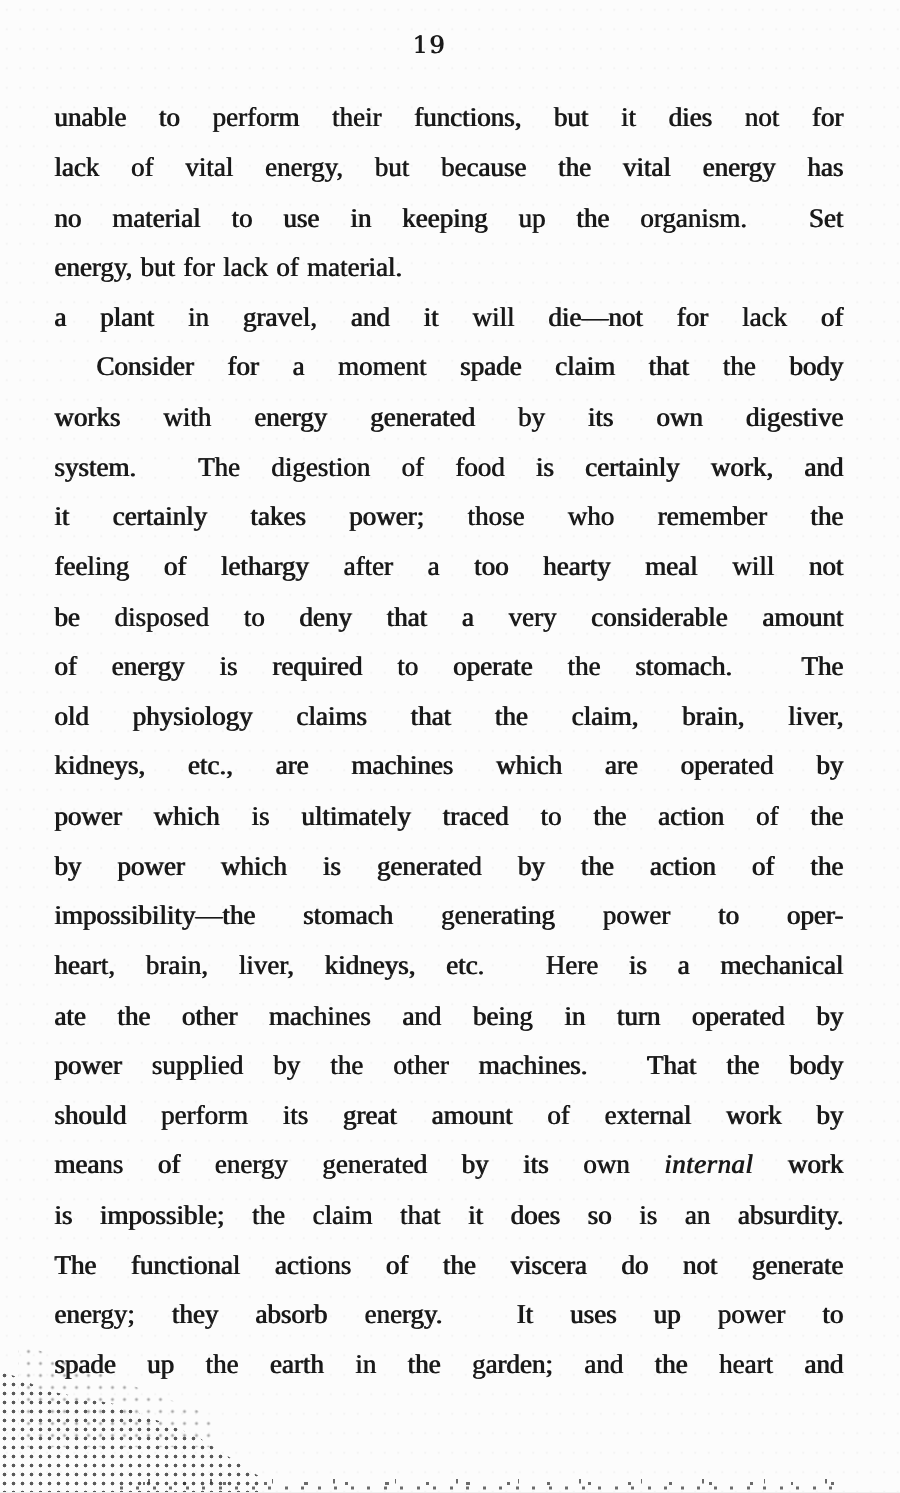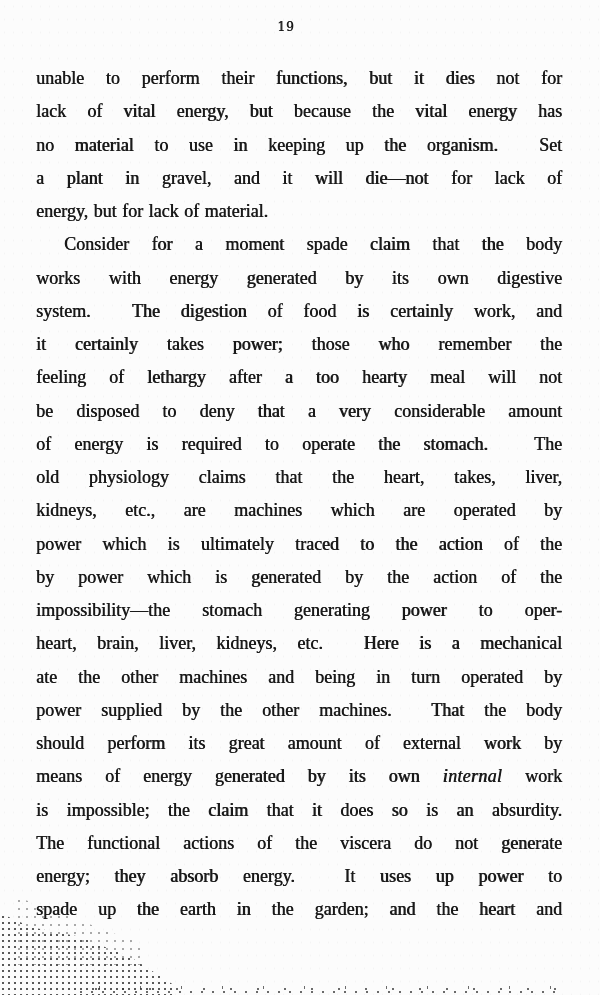--- a/index.html
+++ b/index.html
@@ -22,21 +22,21 @@
     overflow: hidden;
     font-family: "DejaVu Serif", serif;
     color: var(--ink);
   }
   .page-number {
     position: absolute;
     top: 20px;
     left: 0;
     right: 28px;
     text-align: center;
-    font-size: 12px;
+    font-size: 16px;
     letter-spacing: 1px;
     text-shadow: 0.6px 0 0 currentColor;
   }
   .text-block {
     position: absolute;
     left: 36px;
     top: 62px;
     width: 526px;
     font-size: 18px;
     line-height: 33.25px;
@@ -100,32 +100,32 @@
 <body>
 
 <div class="page">
   <div class="page-number">19</div>
 
   <div class="text-block">
       <div class="paragraph">
         <div class="line">unable to perform their functions, but it dies not for</div>
         <div class="line">lack of vital energy, but because the vital energy has</div>
         <div class="line">no material to use in keeping up the organism.&nbsp; Set</div>
+        <div class="line end">energy, but for lack of material.</div>
         <div class="line">a plant in gravel, and it will die—not for lack of</div>
-        <div class="line end">energy, but for lack of material.</div>
       </div>
       <div class="paragraph">
         <div class="line indent">Consider for a moment spade claim that the body</div>
         <div class="line">works with energy generated by its own digestive</div>
         <div class="line">system.&nbsp; The digestion of food is certainly work, and</div>
         <div class="line">it certainly takes power; those who remember the</div>
         <div class="line">feeling of lethargy after a too hearty meal will not</div>
         <div class="line">be disposed to deny that a very considerable amount</div>
         <div class="line">of energy is required to operate the stomach.&nbsp; The</div>
-        <div class="line">old physiology claims that the heart, takes, liver,</div>
+        <div class="line">old physiology claims that the claim, brain, liver,</div>
         <div class="line">kidneys, etc., are machines which are operated by</div>
         <div class="line">power which is ultimately traced to the action of the</div>
         <div class="line">by power which is generated by the action of the</div>
         <div class="line">impossibility—the stomach generating power to oper-</div>
         <div class="line">heart, brain, liver, kidneys, etc.&nbsp; Here is a mechanical</div>
         <div class="line">ate the other machines and being in turn operated by</div>
         <div class="line">power supplied by the other machines.&nbsp; That the body</div>
         <div class="line">should perform its great amount of external work by</div>
         <div class="line">means of energy generated by its own <i>internal</i> work</div>
         <div class="line">is impossible; the claim that it does so is an absurdity.</div>

